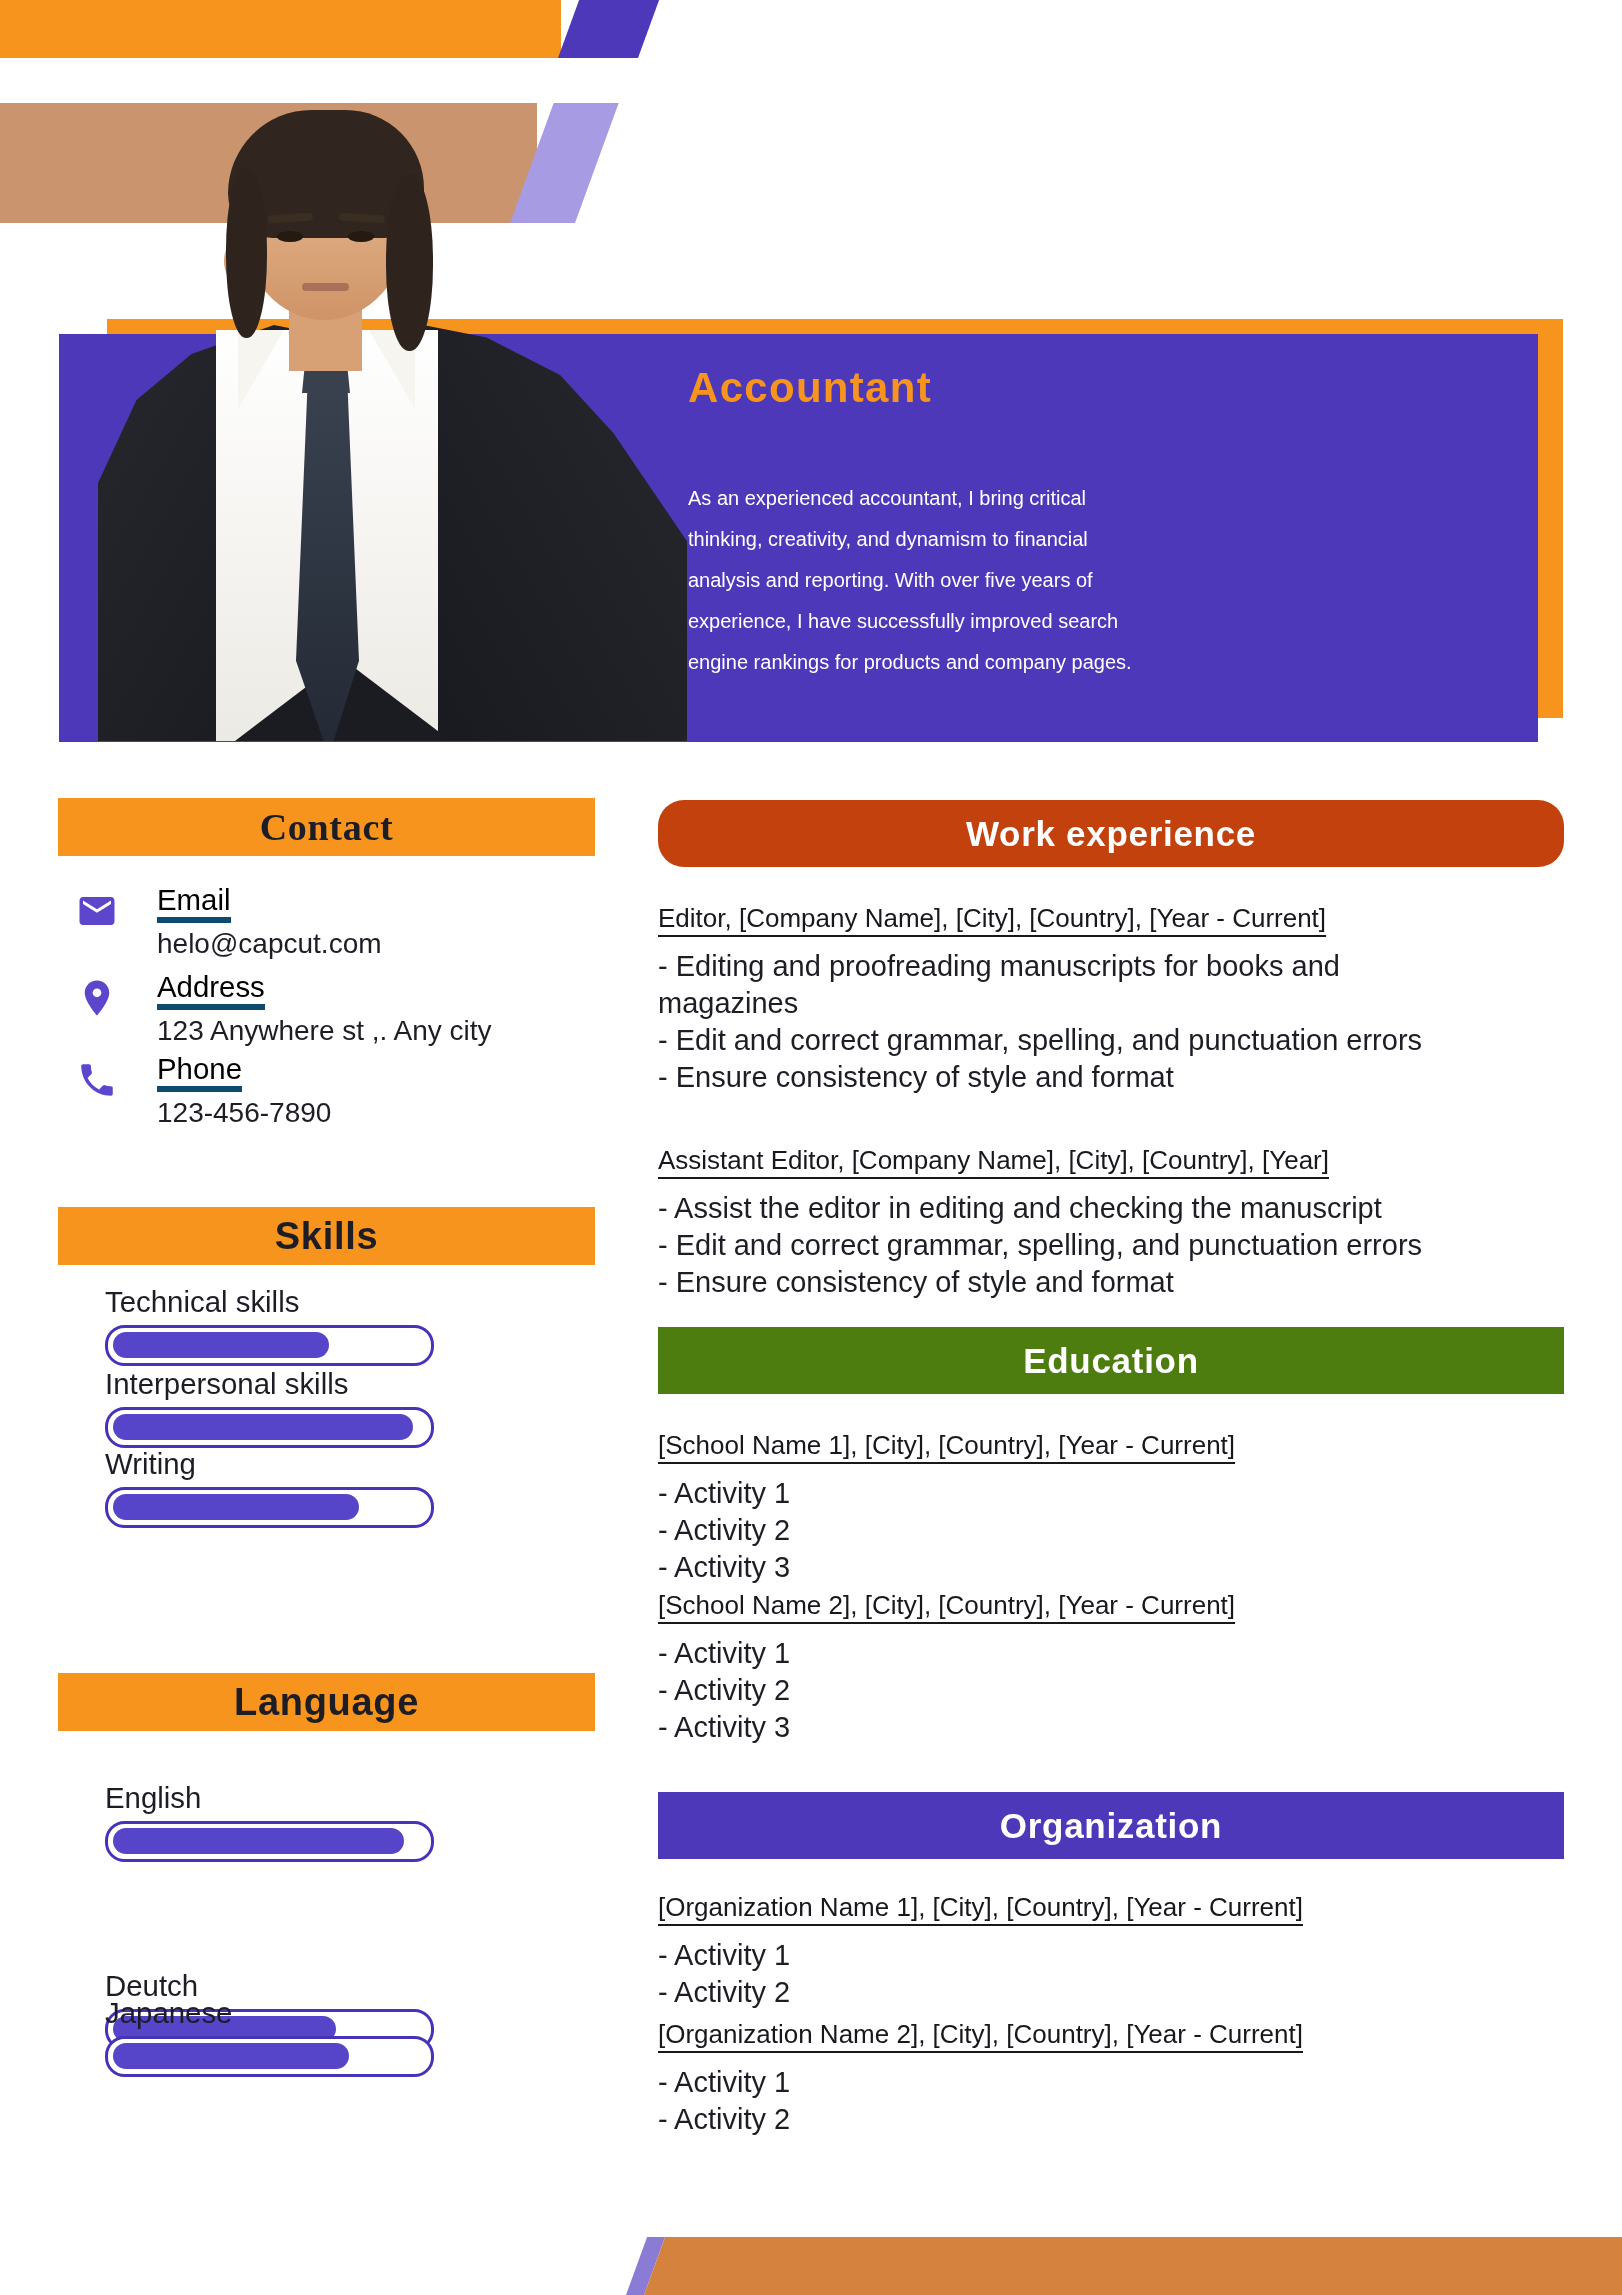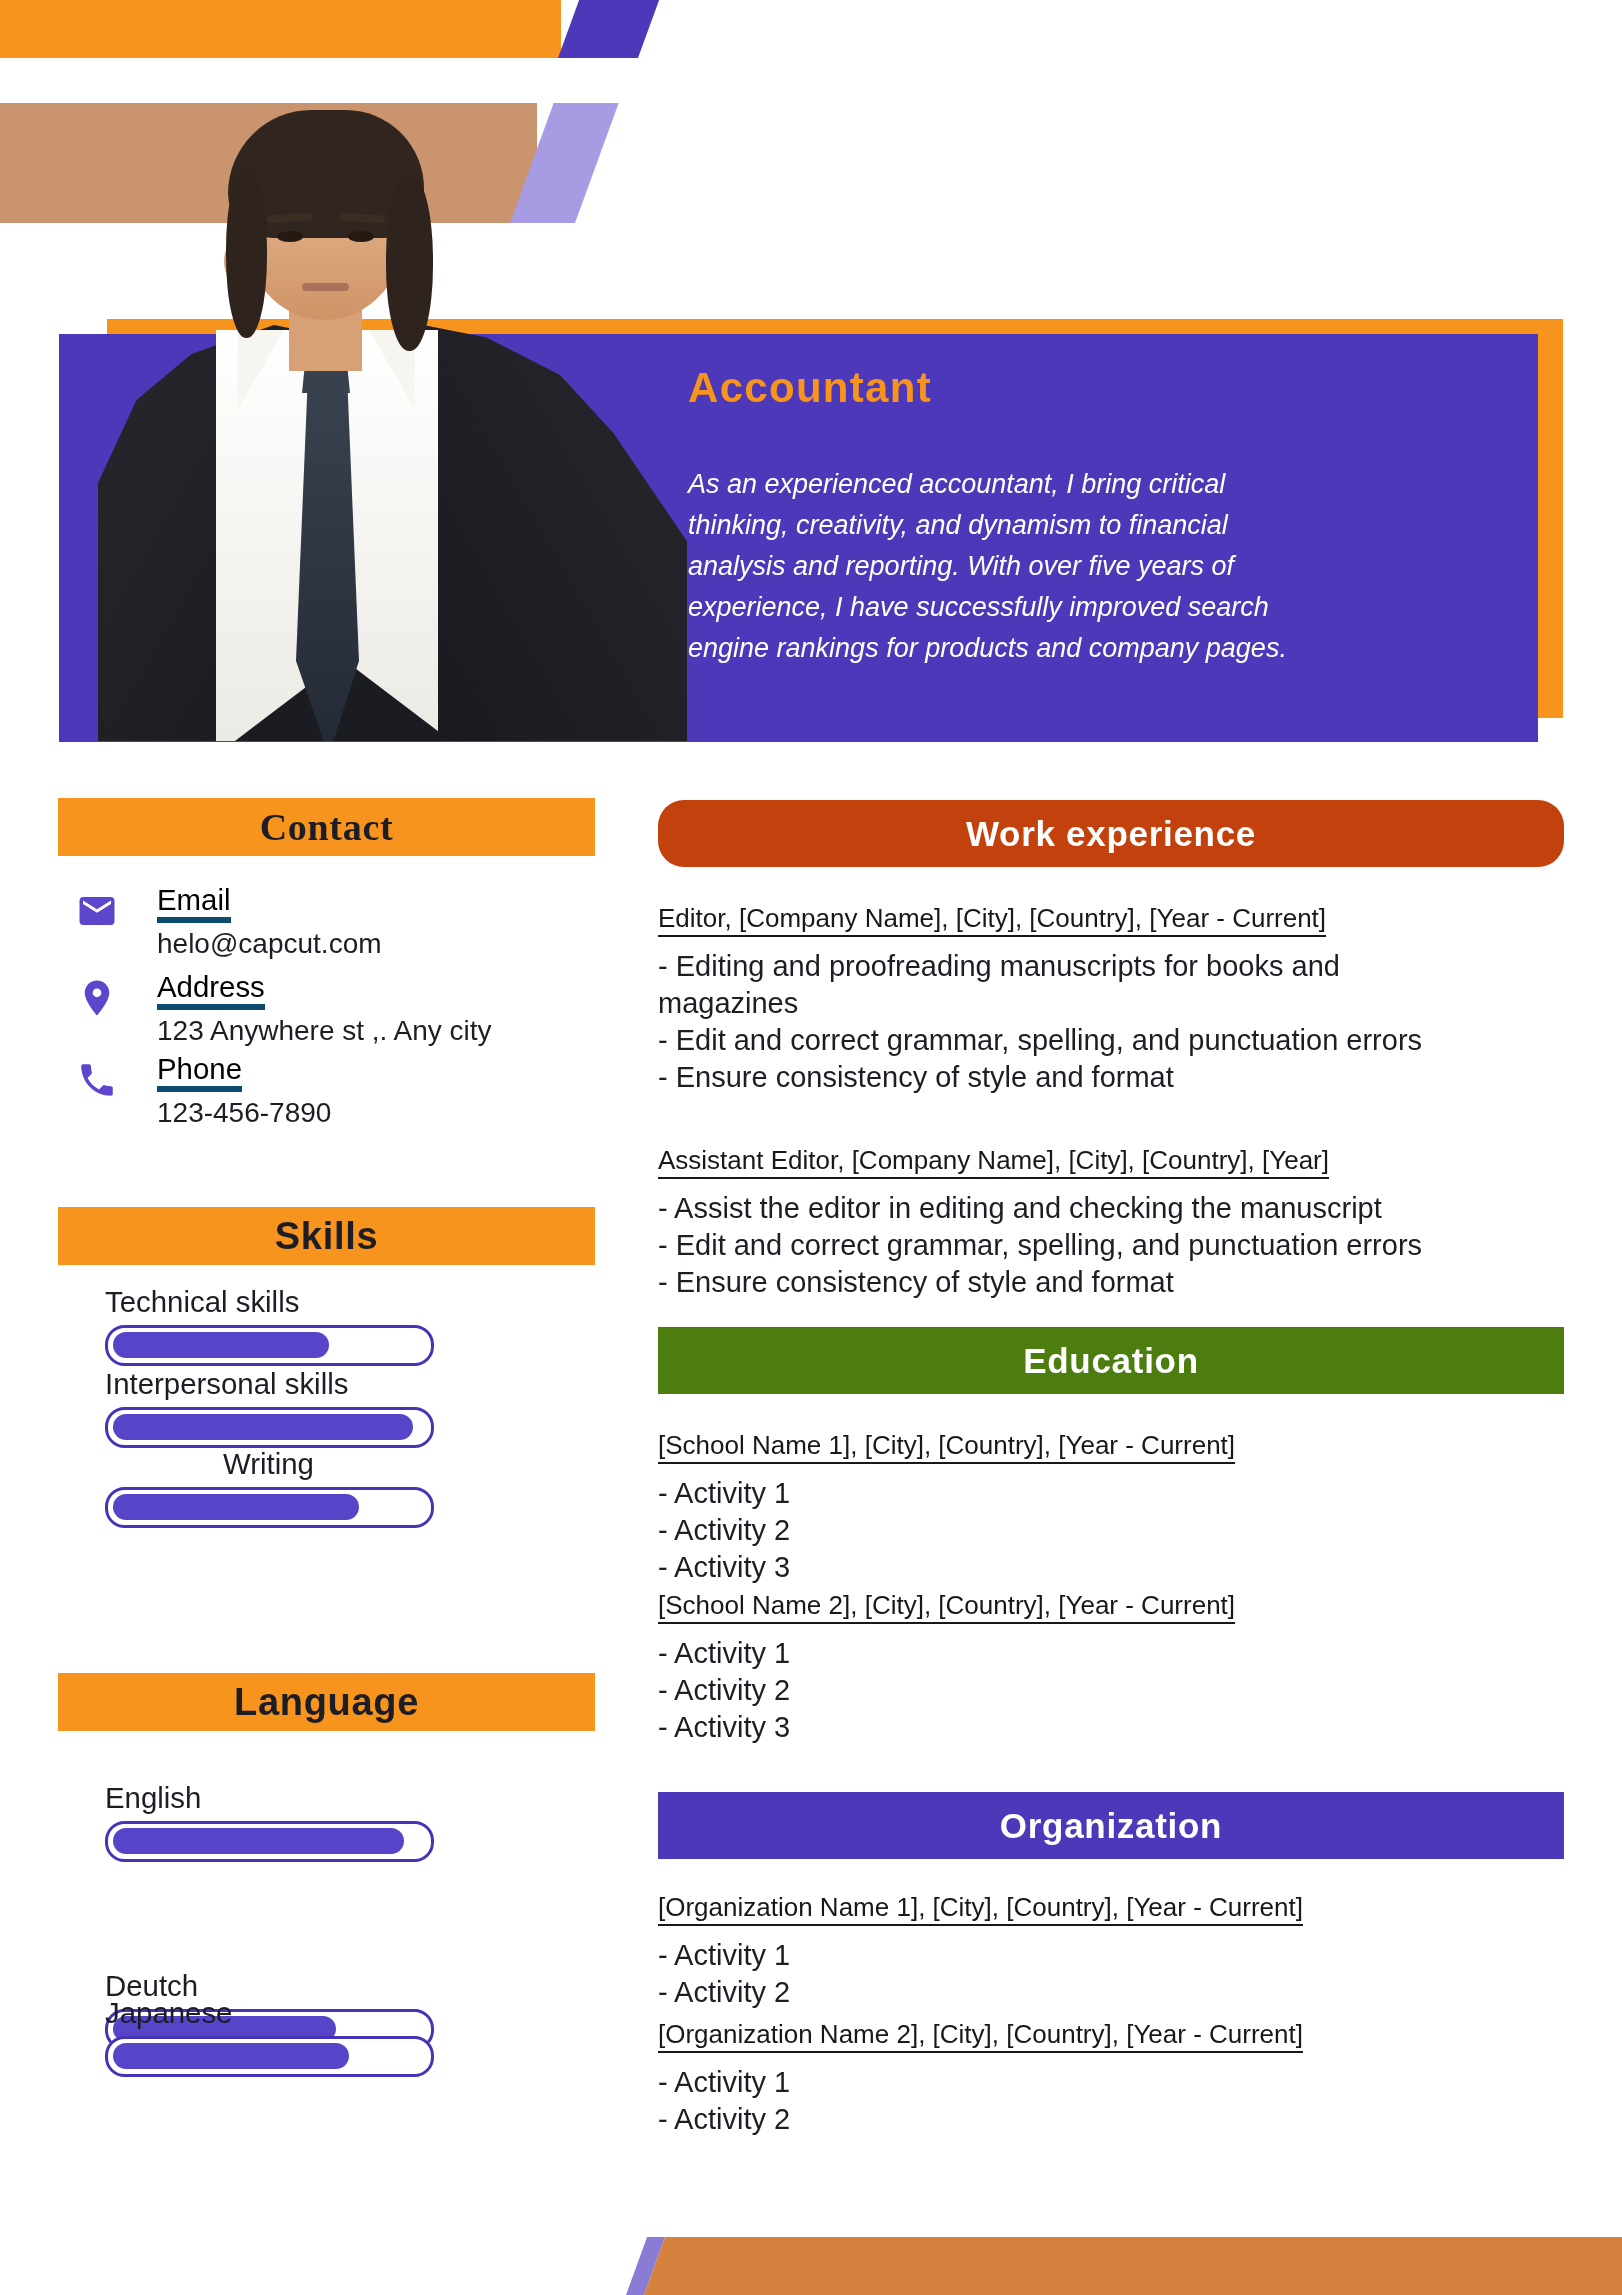--- a/index.html
+++ b/index.html
@@ -10,21 +10,21 @@
   
   .top-orange{left:0;top:0;width:561px;height:58px;}
   .top-pgram{left:558px;top:0;width:80px;height:58px;transform:skewX(-20deg);transform-origin:bottom left;}
   .tan-stripe{left:0;top:103px;width:537px;height:120px;}
   .tan-pgram{left:510px;top:103px;width:65px;height:120px;transform:skewX(-20deg);transform-origin:bottom left;}
 
   
   .hdr-orange{left:107px;top:319px;width:1456px;height:399px;}
   .hdr-purple{left:59px;top:334px;width:1479px;height:408px;}
   .job-title{left:688px;top:364px;font-size:42px;font-weight:bold;letter-spacing:1.3px;}
-  .job-desc{left:688px;top:464px;width:824px;font-size:27px;line-height:41px;color:#fff;white-space:pre-line;font-style:italic;}
+  .job-desc{left:688px;top:478px;width:824px;font-size:20px;line-height:41px;color:#fff;white-space:pre-line;}
   .name-plate{left:59px;top:608px;width:543px;height:96px;background:rgba(255,255,255,0.74);z-index:6;
               display:flex;align-items:center;justify-content:center;}
   .name-plate span{font-size:55px;font-weight:600;letter-spacing:0.7px;color:#32323b;}
 
   
   .avatar{left:98px;top:109px;width:589px;height:632px;z-index:4;overflow:hidden;}
   .avatar *{position:absolute;}
   .av-hair{left:130px;top:1.3px;width:196px;height:128px;background:#30261f;border-radius:98px 92px 46px 52px;}
   .av-hair-l{left:128px;top:59px;width:41px;height:170px;background:#2e241d;border-radius:48%;}
   .av-hair-r{left:288px;top:65px;width:47px;height:177px;background:#2e241d;border-radius:48%;}
@@ -70,21 +70,21 @@
   .ci-icon svg{width:100%;height:100%;fill:currentColor;}
   .ci-text{margin-left:98px;}
   .ci-label{font-size:29.4px;font-weight:500;color:#000000;display:inline-block;
             border-bottom:6px solid #0c4a6e;padding-bottom:0;}
   .ci-value{font-size:28px;color:#1d1d25;margin-top:5.2px;}
 
   
   .bar-item{position:absolute;left:105px;width:327px;}
   #skills-list .bar-item:nth-child(1){top:1286px;}
   #skills-list .bar-item:nth-child(2){top:1368px;}
-  #skills-list .bar-item:nth-child(3){top:1448px;text-align:center;}
+  #skills-list .bar-item:nth-child(3){top:1448px;}
   #language-list .bar-item:nth-child(1){top:1782px;}
   #language-list .bar-item:nth-child(2){top:1970px;}
   #language-list .bar-item:nth-child(3){top:1997px;}
   .bar-label{font-size:29.4px;color:#1d1d25;line-height:31px;}
   .bar-track{margin-top:7.9px;width:323px;height:35px;border:3.3px solid #4634B8;border-radius:19.6px;background:#fff;position:relative;}
   .bar-fill{position:absolute;left:4.6px;top:4.6px;bottom:4.6px;border-radius:13px;background:#5645C8;}
 
   
   .entries{position:absolute;left:658px;top:0;width:936px;height:100%;}
   .entry{position:absolute;left:0;width:936px;}

